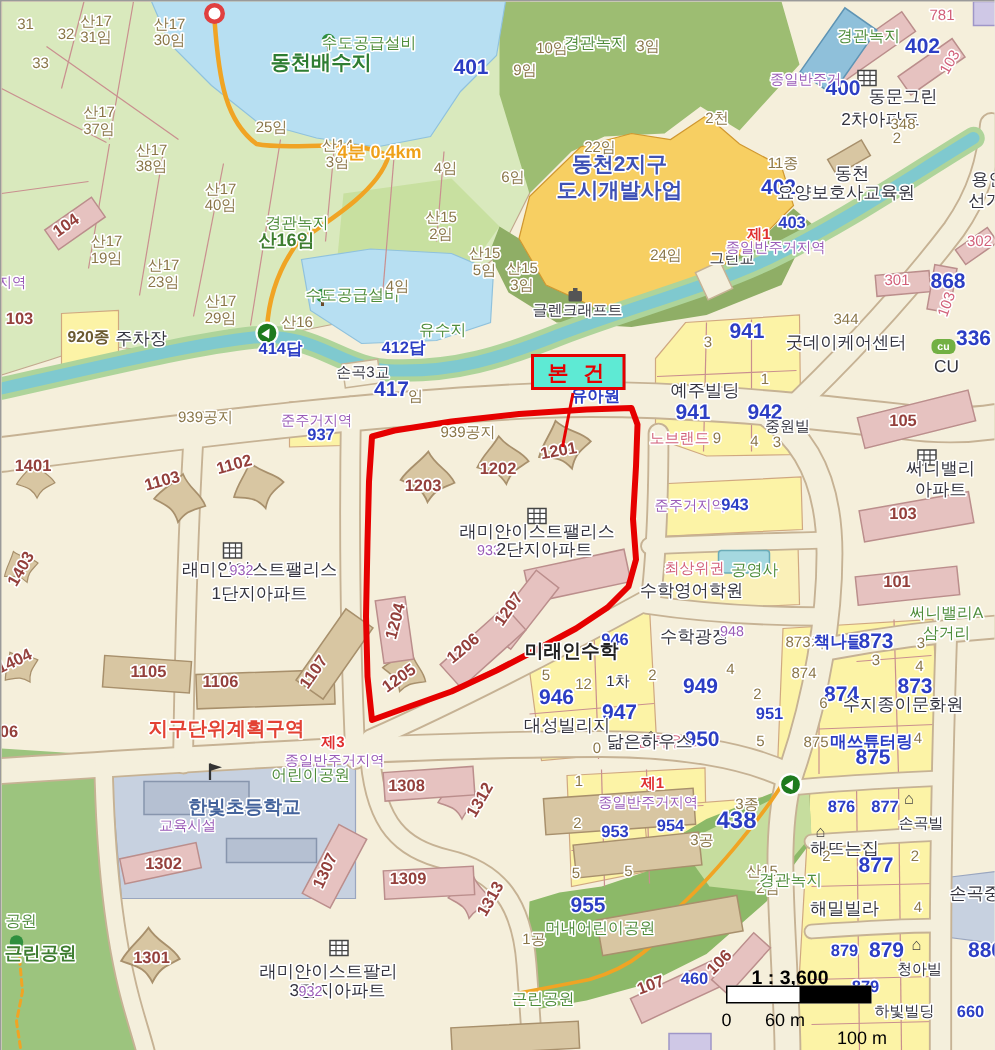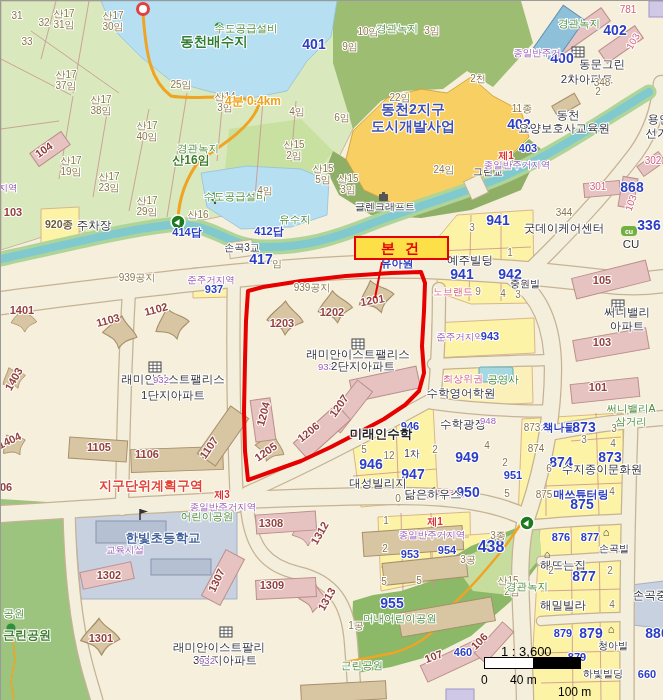--- a/index.html
+++ b/index.html
@@ -18,23 +18,23 @@
   .nm {font-size:11.5px;fill:#33333e;}
   .nm2{font-size:12.5px;font-weight:bold;fill:#222222;}
   .ns {font-size:10px;fill:#33333e;}
   .ps {font-size:10px;fill:#d2607a;}
   .pu {font-size:9.5px;fill:#9a5cb8;}
   .rs {font-size:10px;font-weight:bold;fill:#e03030;}
   .rr {font-size:13px;font-weight:bold;fill:#e34234;}
   .zb {font-size:14px;font-weight:bold;fill:#3f51b5;}
   .sc {font-size:12.5px;font-weight:bold;fill:#44639c;}
   .or {font-size:12px;font-weight:bold;fill:#efa11a;}
-  .callout{position:absolute;border:2.5px solid #e60000;background:#fde047;color:#e60000;
-    font-weight:bold;font-size:14px;letter-spacing:3px;padding:2px 25px;line-height:16px;z-index:5;}
-  .scale-ratio{position:absolute;left:500px;top:643px;font-size:13px;color:#000;z-index:5;}
+  .callout{position:absolute;border:2.5px solid #e60000;background:#5eead4;color:#e60000;
+    font-weight:bold;font-size:14px;letter-spacing:3px;padding:2px 9px;line-height:16px;z-index:5;}
+  .scale-ratio{position:absolute;left:500px;top:643px;font-size:13px;color:#000;z-index:5;font-weight:bold;}
   .scale-bar{position:absolute;left:483px;top:656px;width:97px;height:12px;border:1.5px solid #000;
     background:#fff;z-index:5;box-sizing:border-box;}
   .scale-bar .half{position:absolute;right:0;top:0;width:50%;height:100%;background:#000;}
   .scale-ticks{position:absolute;left:476px;top:672px;width:120px;font-size:12px;color:#000;z-index:5;}
   .scale-ticks span{position:absolute;top:0;}
   .t0{left:4px;} .t50{left:33px;} .t100{left:81px;margin-top:12px;}
 </style>
 </head>
 <body>
 
@@ -444,16 +444,16 @@
       <text x="646" y="677" class="bm">660</text>
       <line x1="381" y1="261" x2="374" y2="297" stroke="#e60000" stroke-width="2"></line>
     </svg>
   <div class="callout" style="left: 353px; top: 235px;">본 건</div>
   <div class="scale-ratio">1 : 3,600</div>
   <div class="scale-bar">
       <div class="half"></div>
     </div>
   <div class="scale-ticks">
     <span class="t0">0</span>
-    <span class="t50">40 m</span>
+    <span class="t50">60 m</span>
     <span class="t100">100 m</span>
   </div>
 </div>
 
 </body></html>

